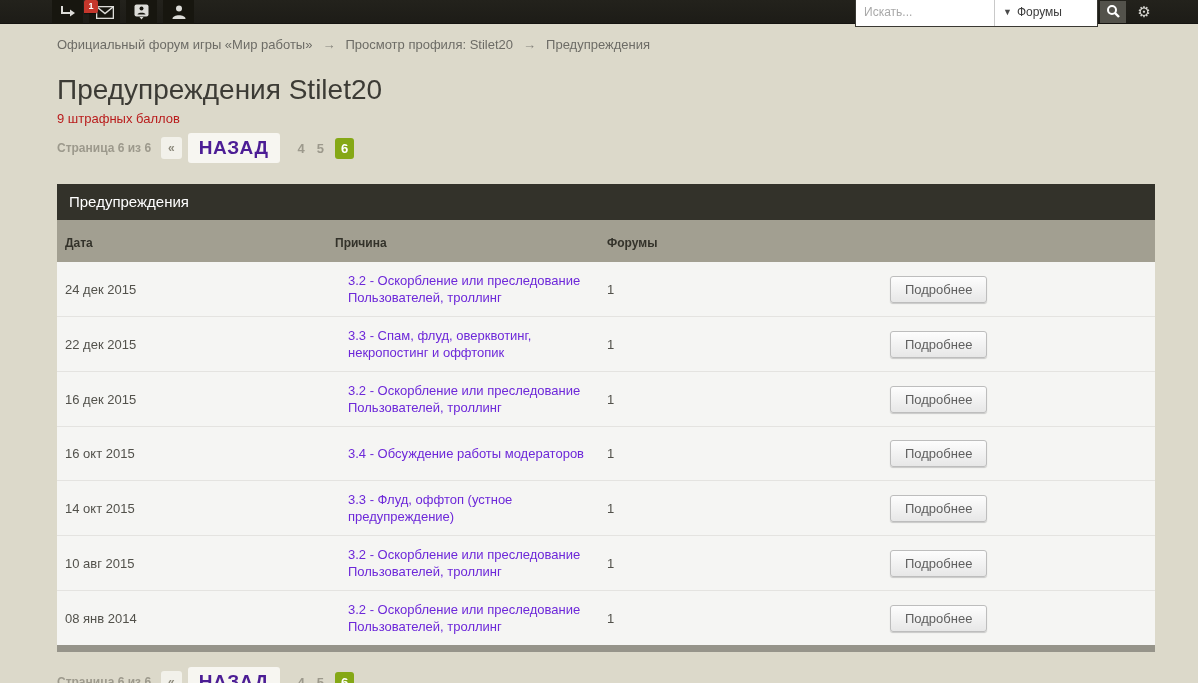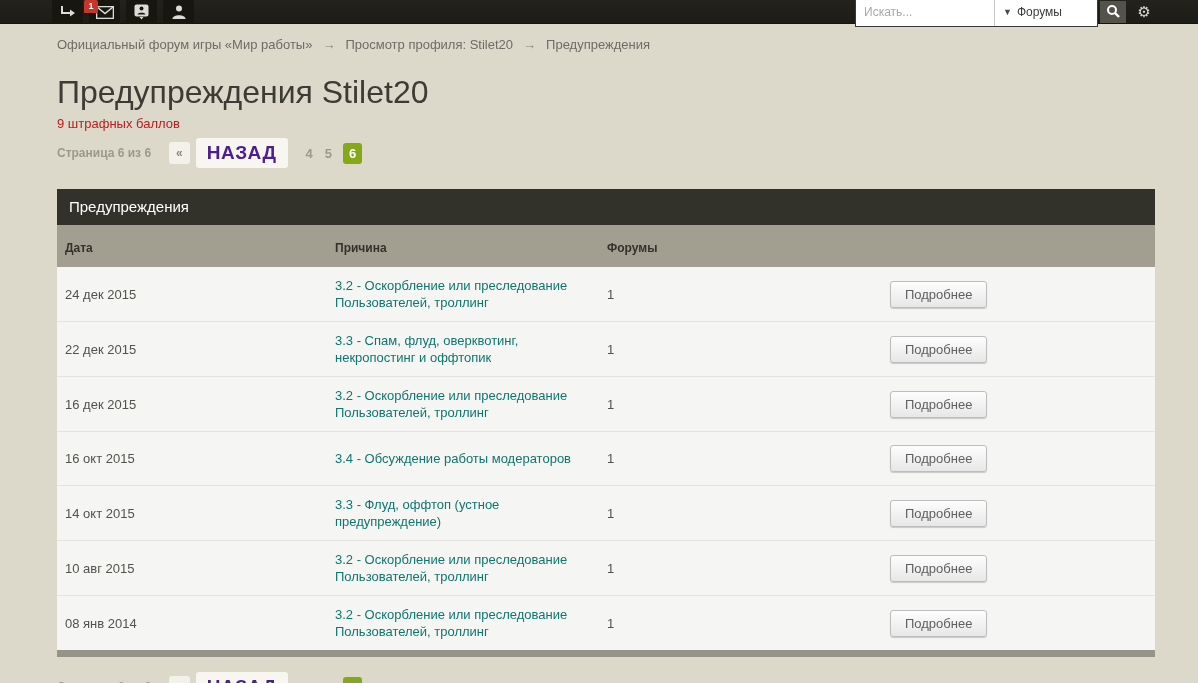--- a/index.html
+++ b/index.html
@@ -77,28 +77,28 @@
   .breadcrumb {
     padding:13px 0 0 57px;
     font-size:13px; color:#6d6c66;
     display:flex; align-items:center;
   }
   .crumb { cursor:pointer; }
   .crumb-sep { margin:0 10px; color:#85847c; font-size:13px; }
 
   
   .page-head { margin:22px 0 0 57px; }
-  .page-title { font-size:32px; font-weight:400; color:#3c3b35; letter-spacing:0; }
+  .page-title { font-size:28px; font-weight:400; color:#3c3b35; letter-spacing:0; }
   .page-sub { margin-top:5px; font-size:13px; color:#b91c1c; }
 
   
   .pagination {
     margin-left:57px; display:flex; align-items:center; height:24px;
   }
-  .pag-label { font-size:12px; font-weight:bold; color:#9c998c; margin-right:18px; }
+  .pag-label { font-size:12px; font-weight:bold; color:#9c998c; margin-right:10px; }
   .pag-first {
     background:#f2f1ea; color:#8b887b; font-weight:bold; font-size:12px;
     padding:4px 7px; border-radius:3px; cursor:pointer; margin-right:6px;
   }
   .pag-back {
     background:#f7f6f1; color:#4c1d95; font-weight:bold; font-size:19px;
     padding:4px 11px; border-radius:3px; cursor:pointer; margin-right:12px;
     letter-spacing:.5px;
   }
   .pag-page {
@@ -130,21 +130,21 @@
   }
   .col-head > div:first-child, .row > div:first-child { padding-left:8px; }
   .row {
     background:#f5f5f3;
     border-top:1px solid #e4e3e0;
     padding:10px 0;
     min-height:54px;
     font-size:13px; color:#52514b;
   }
   .row:first-of-type { border-top:0; }
-  .cell-reason { max-width:248px; line-height:17px; color:#0f766e; }
+  .cell-reason { max-width:248px; line-height:17px; color:#6d28d9;margin-left:13px; }
   .details-btn {
     font-family:"Liberation Sans", sans-serif;
     font-size:13px; color:#5f5f5f;
     background:linear-gradient(#fdfdfd,#e7e7e7);
     border:1px solid #bdbdbd; border-radius:3px;
     padding:5px 14px; cursor:pointer;
     box-shadow:0 1px 1px rgba(0,0,0,.18);
     margin-left:5px;
   }
   .panel-footer { height:7px; background:#96948a; }

